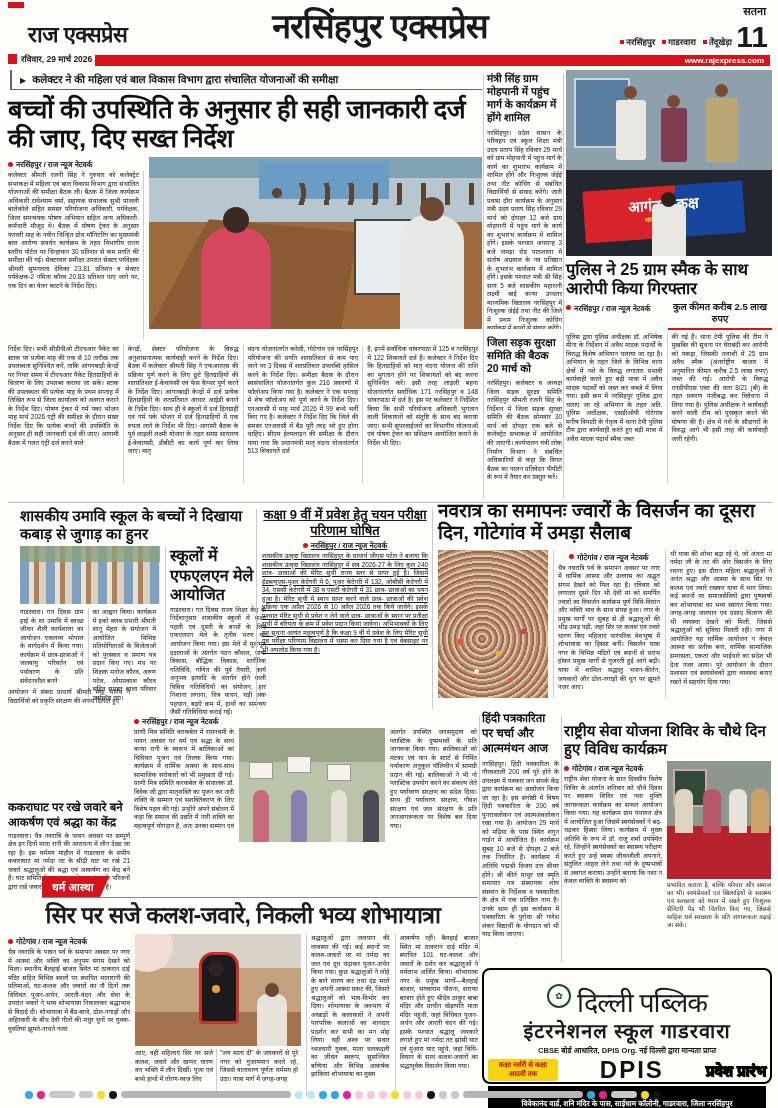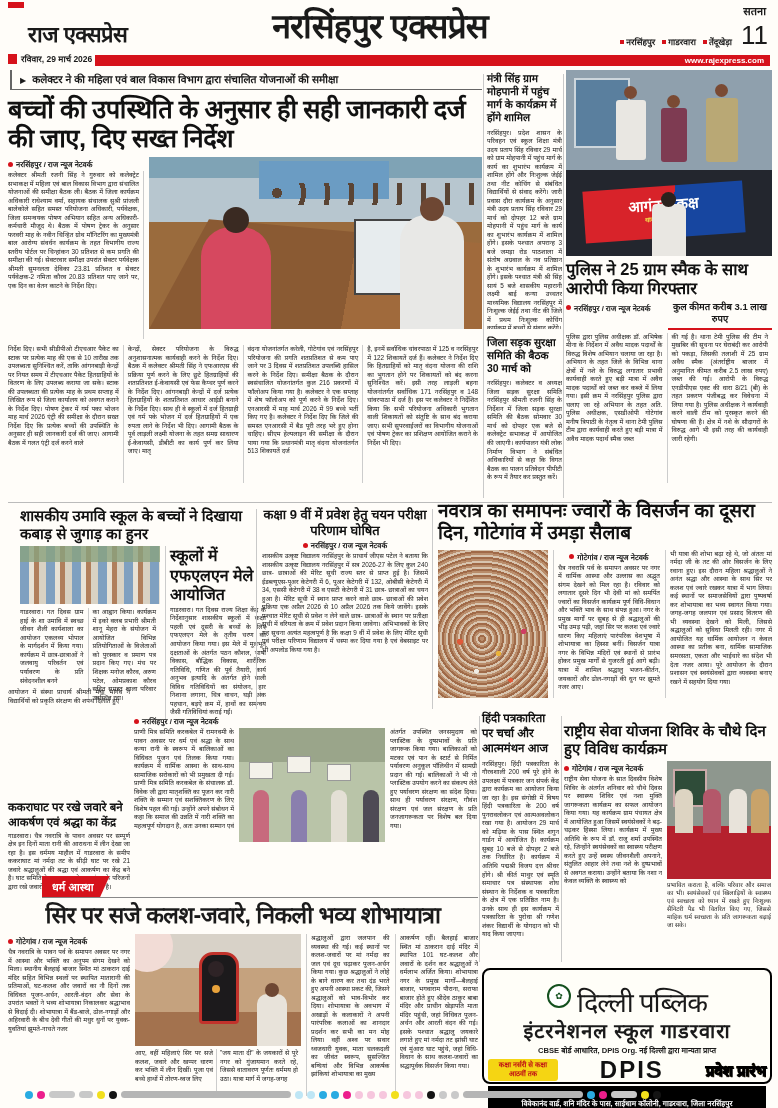--- a/index.html
+++ b/index.html
@@ -11,21 +11,21 @@
   #mast-topmark{left:8px;top:2px;width:16px;height:6px;background:var(--accent);}
   #mast-brand{left:28px;top:18px;font-size:22px;font-weight:bold;letter-spacing:-0.5px;}
   #mast-datebox{left:8px;top:53px;display:flex;align-items:center;gap:4px;}
   #mast-datebox .sq{width:9px;height:10px;background:var(--accent);}
   #mast-date{font-size:8.5px;font-weight:bold;}
   #mast-title{left:170px;top:2px;width:420px;text-align:center;font-size:34px;font-weight:bold;letter-spacing:-1px;}
   #mast-city{right:12px;top:3px;font-size:11px;font-weight:bold;text-align:right;}
   #mast-editions{right:46px;top:36px;display:flex;gap:7px;}
   #mast-editions span{font-size:8.5px;font-weight:bold;display:flex;align-items:center;gap:2px;}
   #mast-editions span::before{content:"";width:4px;height:4px;background:var(--accent);display:inline-block;}
-  #mast-pageno{right:10px;top:20px;font-size:26px;font-weight:normal;}
+  #mast-pageno{right:10px;top:20px;font-size:30px;font-weight:bold;}
   #mast-redbar{left:95px;top:55px;width:675px;height:11px;background:var(--accent);
                text-align:right;font-size:8px;font-weight:bold;color:#fff;line-height:11px;padding-right:6px;box-sizing:border-box;}
   
   .b{font-size:6.4px;line-height:1.33;text-align:justify;color:#222;overflow:hidden;}
   .byline{font-size:7.5px;font-weight:bold;display:flex;align-items:center;gap:3px;margin:2px 0;}
   .byline::before{content:"";width:5px;height:5px;border-radius:50%;background:var(--accent);flex:0 0 auto;}
   .cols{display:flex;}
   .cols>div{flex:1;padding:0 4px;border-left:1px solid #ccc;}
   .cols>div:first-child{border-left:none;padding-left:0;}
   .photo{position:relative;overflow:hidden;background:#d8d2c8;flex:0 0 auto;}
@@ -73,21 +73,21 @@
   #school h2{font-size:15px;line-height:1.18;}
   #school .srow{display:flex;gap:5px;margin-top:4px;}
   #ph-school{width:140px;height:58px;background:
      repeating-linear-gradient(90deg,#7fa0c0 0 9px,#e8e2d5 9px 14px,#b07f5c 14px 19px,#d9d2c3 19px 26px),#cdbfae;}
   #ph-school::after{content:"";position:absolute;left:0;top:0;width:140px;height:16px;background:#8aa27e;opacity:.8;}
   #school .leftstack{width:140px;}
   #school .leftstack .cols{height:92px;margin-top:4px;}
   #school .subcol{flex:1;border-left:1px solid #ccc;padding-left:4px;}
   #school .subcol h3{font-size:16px;line-height:1.2;}
   #school .subcol .b{height:118px;margin-top:2px;}
-  #exam{left:262px;top:507px;width:166px;}
+  #exam{left:262px;top:507px;width:166px;text-decoration:underline;}
   #exam h2{font-size:13px;line-height:1.2;text-align:center;}
   #exam .byline{justify-content:center;}
   #exam .b{height:158px;}
   #navratri{left:438px;top:500px;width:334px;}
   #navratri h2{font-size:19px;line-height:1.18;}
   #navratri .nrow{display:flex;gap:5px;margin-top:5px;}
   #ph-crowd{width:110px;height:148px;background:
      radial-gradient(9px 9px at 20% 62%,#e05a3a 0 32%,transparent 35%),
      radial-gradient(8px 8px at 55% 70%,#e9b33b 0 32%,transparent 35%),
      radial-gradient(8px 8px at 78% 55%,#cf3e63 0 32%,transparent 35%),
@@ -237,21 +237,21 @@
       <div class="b">है, इनमें सर्वाधिक चांवरपाठा में 125 व नरसिंहपुर में 122 शिकायतें दर्ज हैं। कलेक्टर ने निर्देश दिए कि हितग्राहियों को मातृ वंदना योजना की राशि का भुगतान होने पर शिकायतों को बंद करना सुनिश्चित करें। इसी तरह लाड़ली बहना योजनांतर्गत सर्वाधिक 171 नरसिंहपुर व 148 चांवरपाठा में दर्ज है। इस पर कलेक्टर ने निर्देशित किया कि सभी परियोजना अधिकारी भुगतान वाली शिकायतों को संतुष्टि के साथ बंद कराया जाए। सभी सुपरवाईजरों का विभागीय योजनाओं एवं पोषण ट्रेकर का प्रशिक्षण आयोजित कराने के निर्देश भी दिए।</div>
     </div>
   </div>
 
   <div class="abs" id="minister">
     <h3>मंत्री सिंह ग्राम मोहपानी में पहुंच मार्ग के कार्यक्रम में होंगे शामिल</h3>
     <div class="b">नरसिंहपुर। प्रदेश शासन के परिवहन एवं स्कूल शिक्षा मंत्री उदय प्रताप सिंह रविवार 29 मार्च को ग्राम मोहपानी में पहुंच मार्ग के कार्य का शुभारंभ कार्यक्रम में शामिल होंगे और निःशुल्क जेईई तथा नीट कोचिंग से संबंधित विद्यार्थियों से संवाद करेंगे। जारी प्रवास दौरा कार्यक्रम के अनुसार मंत्री उदय प्रताप सिंह रविवार 29 मार्च को दोपहर 12 बजे ग्राम मोहपानी में पहुंच मार्ग के कार्य का शुभारंभ कार्यक्रम में शामिल होंगे। इसके पश्चात अपरान्ह 3 बजे जमड़ा रोड पाठशाला में संतोष अग्रवाल के नव प्रतिष्ठान के शुभारंभ कार्यक्रम में शामिल होंगे। इसके पश्चात मंत्री श्री सिंह सायं 5 बजे शासकीय महारानी लक्ष्मी बाई कन्या उच्चतर माध्यमिक विद्यालय नरसिंहपुर में निःशुल्क जेईई तथा नीट की जिले में प्रथम निःशुल्क कोचिंग कार्यक्रम में बच्चों से संवाद करेंगे।</div>
   </div>
 
   <div class="abs" id="roadsafety">
-    <h3>जिला सड़क सुरक्षा समिति की बैठक 30 मार्च को</h3>
+    <h3>जिला सड़क सुरक्षा समिति की बैठक 20 मार्च को</h3>
     <div class="b">नरसिंहपुर। कलेक्टर व अध्यक्ष जिला सड़क सुरक्षा समिति नरसिंहपुर श्रीमती रजनी सिंह के निर्देशन में जिला सड़क सुरक्षा समिति की बैठक सोमवार 30 मार्च को दोपहर एक बजे से कलेक्ट्रेट सभाकक्ष में आयोजित की जाएगी। कार्यपालन यंत्री लोक निर्माण विभाग ने संबंधित अधिकारियों से कहा कि विगत बैठक का पालन प्रतिवेदन पीपीटी के रूप में तैयार कर प्रस्तुत करें।</div>
   </div>
 
   <div class="abs" id="police">
     <div class="photo" id="ph-police">
       <div class="win"></div>
       <div class="fig" style="left:50px;top:30px;width:30px;height:60px;background:#e9e7e2;"></div>
       <div class="head" style="left:58px;top:16px;"></div>
       <div class="fig" style="left:95px;top:38px;width:26px;height:54px;background:#7e3b52;"></div>
       <div class="head" style="left:101px;top:25px;"></div>
@@ -260,21 +260,21 @@
       <div class="desk"></div>
       <div class="banner">
         <div class="t1">आगंतुक कक्ष</div>
         <div class="t2">थाना - नरसिंहपुर</div>
       </div>
       <div class="kneel"></div>
     </div>
     <h2>पुलिस ने 25 ग्राम स्मैक के साथ आरोपी किया गिरफ्तार</h2>
     <div class="sub">
       <div class="byline" style="flex:1">नरसिंहपुर / राज न्यूज नेटवर्क</div>
-      <div class="hl">कुल कीमत करीब 3.1 लाख रुपए</div>
+      <div class="hl">कुल कीमत करीब 2.5 लाख रुपए</div>
     </div>
     <div class="cols">
       <div class="b">पुलिस द्वारा पुलिस अधीक्षक डॉ. अभिषेक मीना के निर्देशन में अवैध मादक पदार्थों के विरुद्ध विशेष अभियान चलाया जा रहा है। अभियान के तहत जिले के विभिन्न थाना क्षेत्रों में नशे के विरुद्ध लगातार प्रभावी कार्यवाही करते हुए बड़ी मात्रा में अवैध मादक पदार्थों को जब्त कर कब्जे में लिया गया। इसी क्रम में नरसिंहपुर पुलिस द्वारा चलाए जा रहे अभियान के तहत अति. पुलिस अधीक्षक, एसडीओपी गोटेगांव मनीष त्रिपाठी के नेतृत्व में थाना टेमी पुलिस टीम द्वारा कार्यवाही करते हुए बड़ी मात्रा में अवैध मादक पदार्थ स्मैक जब्त</div>
       <div class="b">की गई है। थाना टेमी पुलिस की टीम ने मुखबिर की सूचना पर घेराबंदी कर आरोपी को पकड़ा, जिसकी तलाशी में 25 ग्राम अवैध स्मैक (अंतर्राष्ट्रीय बाजार में अनुमानित कीमत करीब 2.5 लाख रुपए) जब्त की गई। आरोपी के विरुद्ध एनडीपीएस एक्ट की धारा 8/21 (बी) के तहत प्रकरण पंजीबद्ध कर विवेचना में लिया गया है। पुलिस अधीक्षक ने कार्यवाही करने वाली टीम को पुरस्कृत करने की घोषणा की है। क्षेत्र में नशे के सौदागरों के विरुद्ध आगे भी इसी तरह की कार्यवाही जारी रहेगी।</div>
     </div>
   </div>
 
   <div class="abs vline" style="left:483px;top:74px;height:424px;"></div>
   <div class="abs vline" style="left:563px;top:74px;height:424px;"></div>
   <div class="abs hr" style="left:8px;top:502px;width:764px;"></div>

